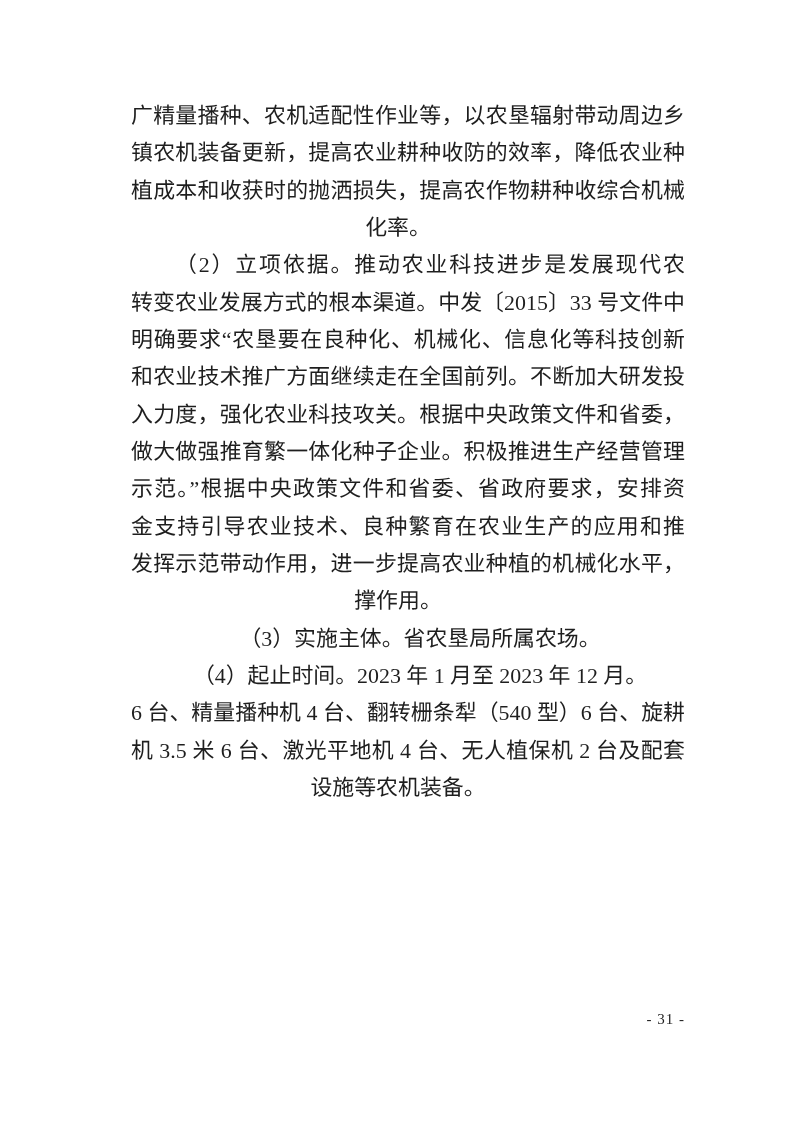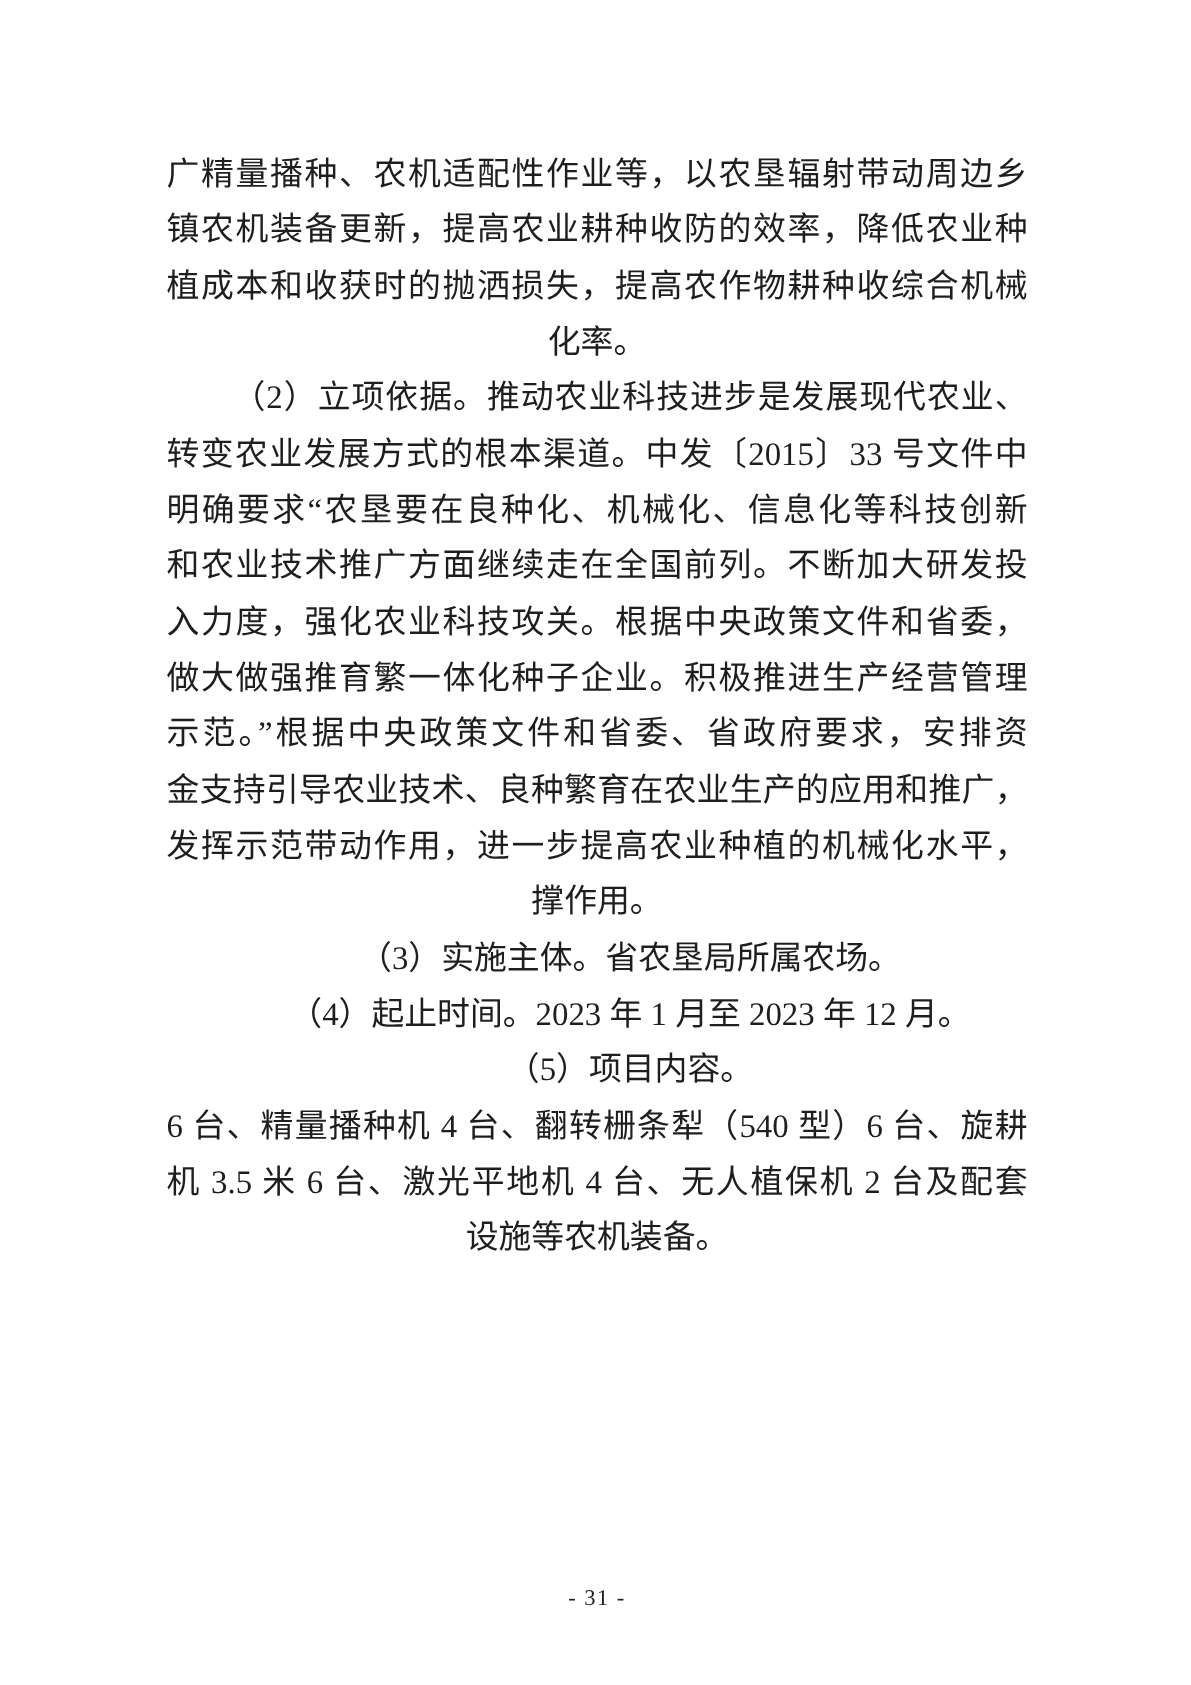--- a/index.html
+++ b/index.html
@@ -25,30 +25,31 @@
   .line {
     font-size: 21.9px;
     line-height: 37.33px;
     height: 37.33px;
     overflow: hidden;
     text-align: center;
   }
   .j {
     text-align: justify;
     text-align-last: justify;
+    margin-left: 20px;
   }
   .i {
     text-indent: 44px;
   }
   .footer {
     position: absolute;
     left: 111px;
-    top: 1056px;
+    top: 1009px;
     width: 574px;
-    text-align: center;
+    text-align: right;
     font-size: 15px;
     line-height: 20px;
     letter-spacing: 1px;
   }
 </style>
 </head>
 <body>
 
 <div class="page">
   <div class="textblock">
@@ -61,21 +62,20 @@
     <div class="line j">明确要求“农垦要在良种化、机械化、信息化等科技创新</div>
     <div class="line j">和农业技术推广方面继续走在全国前列。不断加大研发投</div>
     <div class="line j">入力度，强化农业科技攻关。根据中央政策文件和省委，</div>
     <div class="line j">做大做强推育繁一体化种子企业。积极推进生产经营管理</div>
     <div class="line j">示范。”根据中央政策文件和省委、省政府要求，安排资</div>
     <div class="line j">金支持引导农业技术、良种繁育在农业生产的应用和推广，</div>
     <div class="line j">发挥示范带动作用，进一步提高农业种植的机械化水平，</div>
     <div class="line">撑作用。</div>
     <div class="line i">（3）实施主体。省农垦局所属农场。</div>
     <div class="line i">（4）起止时间。2023 年 1 月至 2023 年 12 月。</div>
-    <div class="line i">（5）项目内容。</div>
     <div class="line j">6 台、精量播种机 4 台、翻转栅条犁（540 型）6 台、旋耕</div>
     <div class="line j">机 3.5 米 6 台、激光平地机 4 台、无人植保机 2 台及配套</div>
     <div class="line">设施等农机装备。</div>
   </div>
 
   <div class="footer">
     <span>- 31 -</span>
   </div>
 </div>
 

